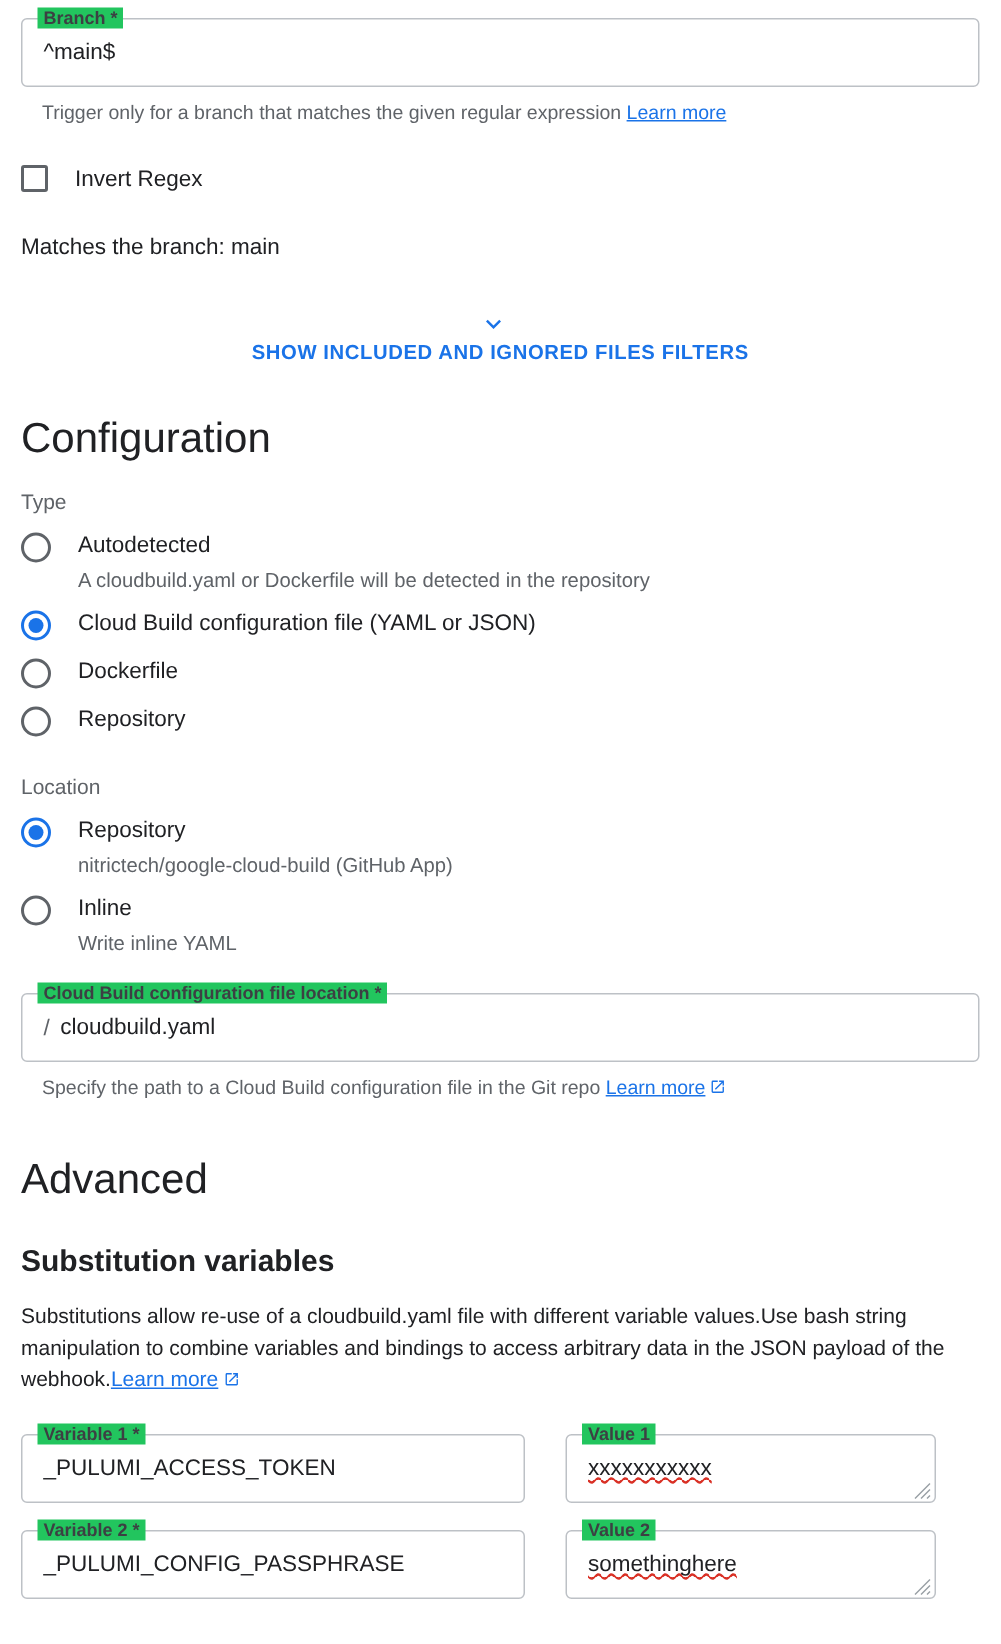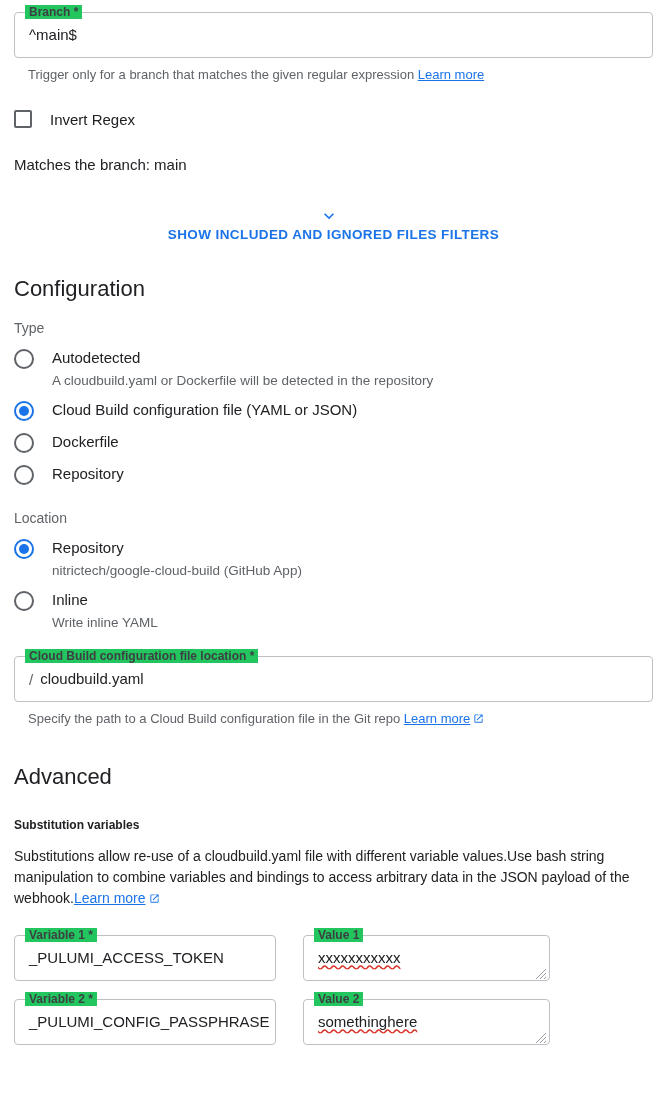--- a/index.html
+++ b/index.html
@@ -103,27 +103,27 @@
     display: flex; align-items: center; justify-content: center;
   }
   .expander-label {
     font-size: 13.5px;
     font-weight: 700;
     letter-spacing: .4px;
     color: #1a73e8;
   }
 
   h2.section {
-    font-size: 22px;
+    font-size: 28px;
     font-weight: 400;
     margin: 34px 0 0 0;
     color: #202124;
   }
   h3.subsection {
-    font-size: 12px;
+    font-size: 20px;
     font-weight: 700;
     margin: 28px 0 0 0;
     color: #202124;
   }
 
   .group-label {
     font-size: 14px;
     color: #5f6368;
     margin-top: 18px;
   }
@@ -167,21 +167,21 @@
     margin-top: 14px;
   }
 
   
   .var-grid { margin-top: 26px; }
   .var-row {
     display: flex;
     gap: 27px;
     margin-bottom: 18px;
   }
-  .var-name { width: 262px; }
+  .var-name { width: 336px; }
   .var-val  { width: 247px; position: relative; }
   .var-val .field { padding-right: 20px; }
   .resize-handle {
     position: absolute;
     right: 3px; bottom: 3px;
     width: 12px; height: 12px;
     pointer-events: none;
   }
   .squiggle {
     text-decoration: underline wavy #d93025;

